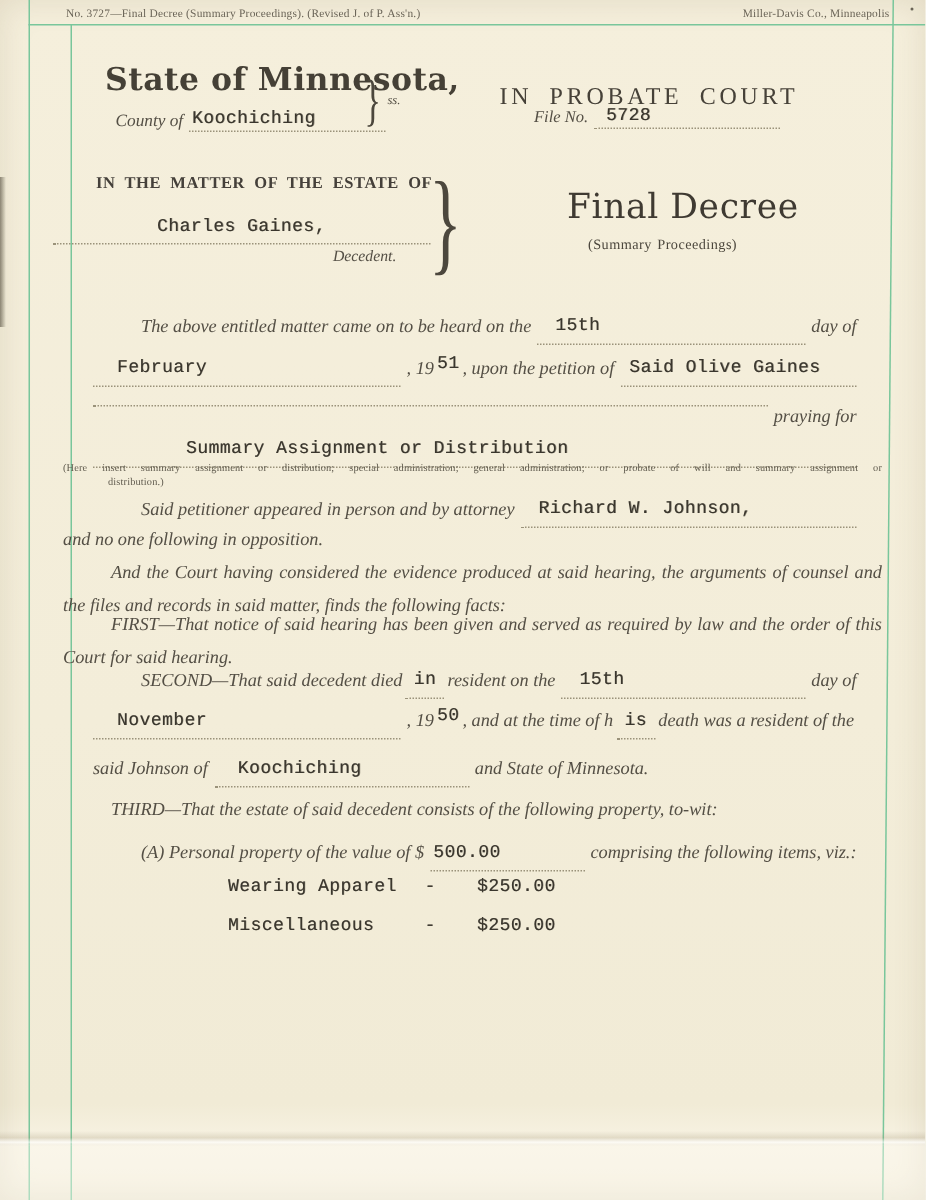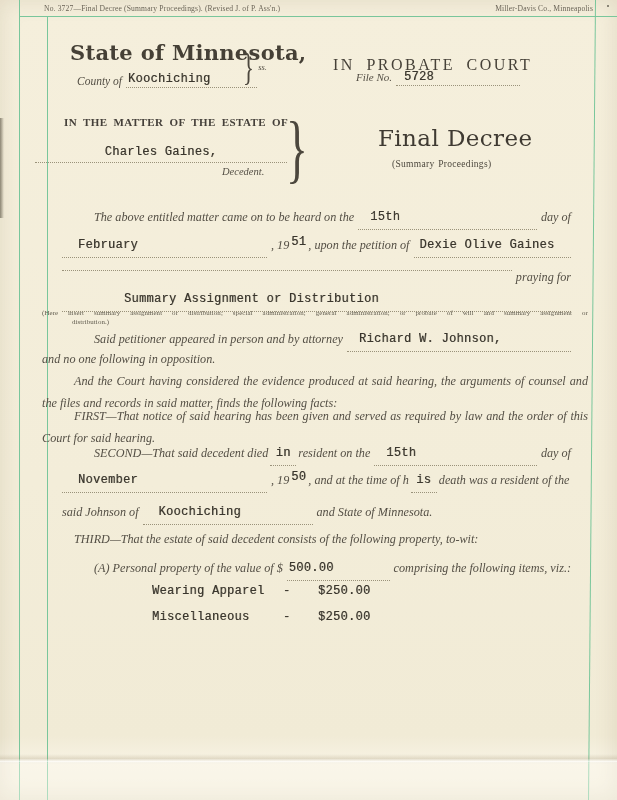--- a/index.html
+++ b/index.html
@@ -148,21 +148,21 @@
       <span class="seg">The above entitled matter came on to be heard on the</span>
       <span class="fill"><span class="typed pl12">15th</span></span>
       <span class="seg">day of</span>
     </div>
 
     <div class="row" style="top:34px">
       <span class="fill w205"><span class="typed pl16">February</span></span>
       <span class="seg">, 19</span>
       <span class="typed raised">51</span>
       <span class="seg">, upon the petition of</span>
-      <span class="fill"><span class="typed pl6">Dexie Olive Gaines</span></span>
+      <span class="fill"><span class="typed pl6">Said Olive Gaines</span></span>
     </div>
 
     <div class="row" style="top:66px">
       <span class="fill"></span>
       <span class="seg">praying for</span>
     </div>
 
     <div class="row" style="top:88px">
       <span class="fill" style="margin:0"><span class="typed pl62">Summary Assignment or Distribution</span></span>
     </div>

